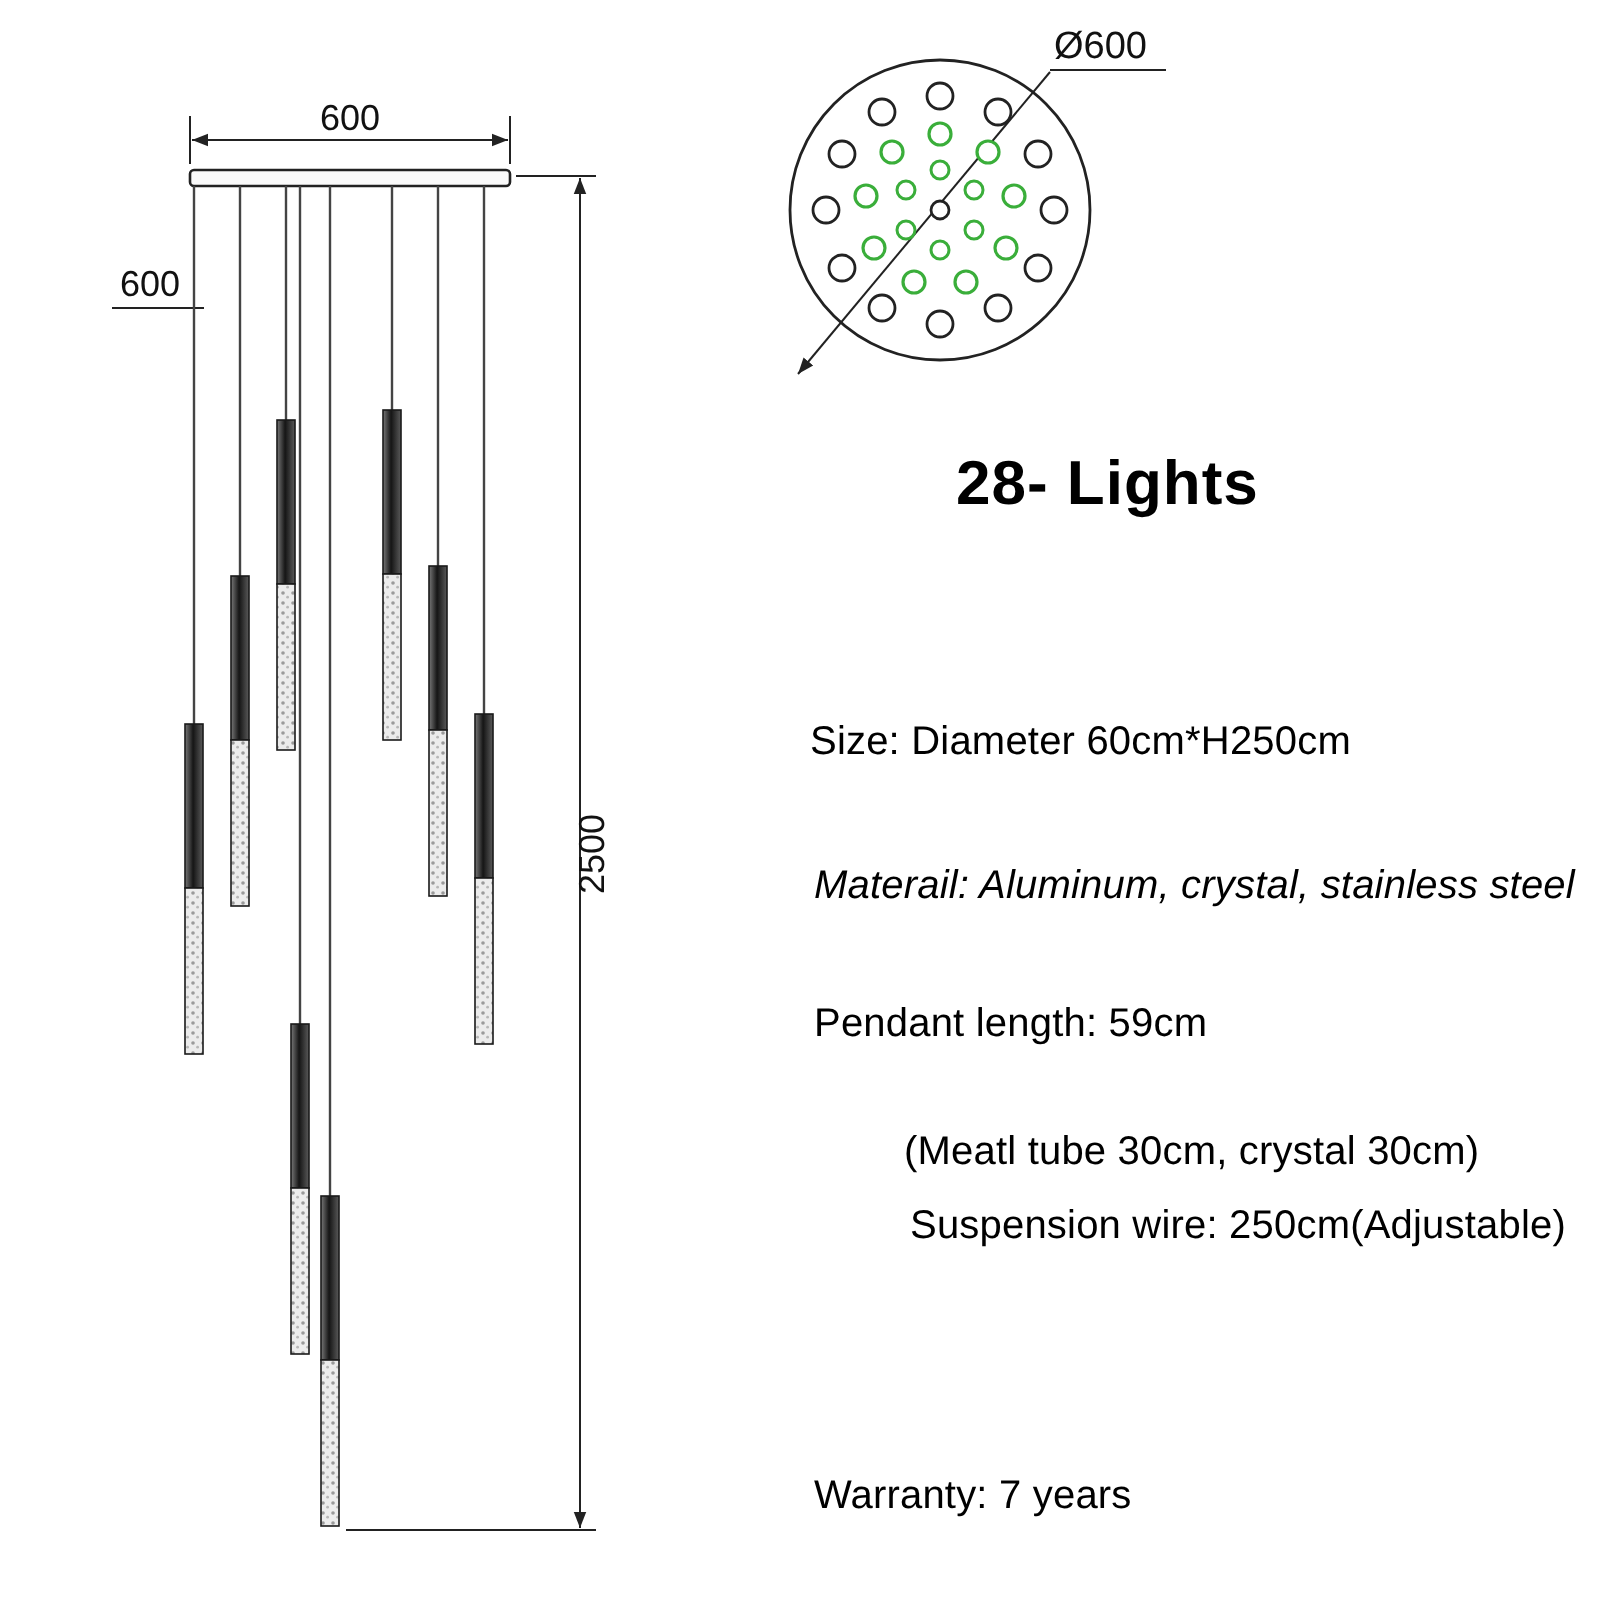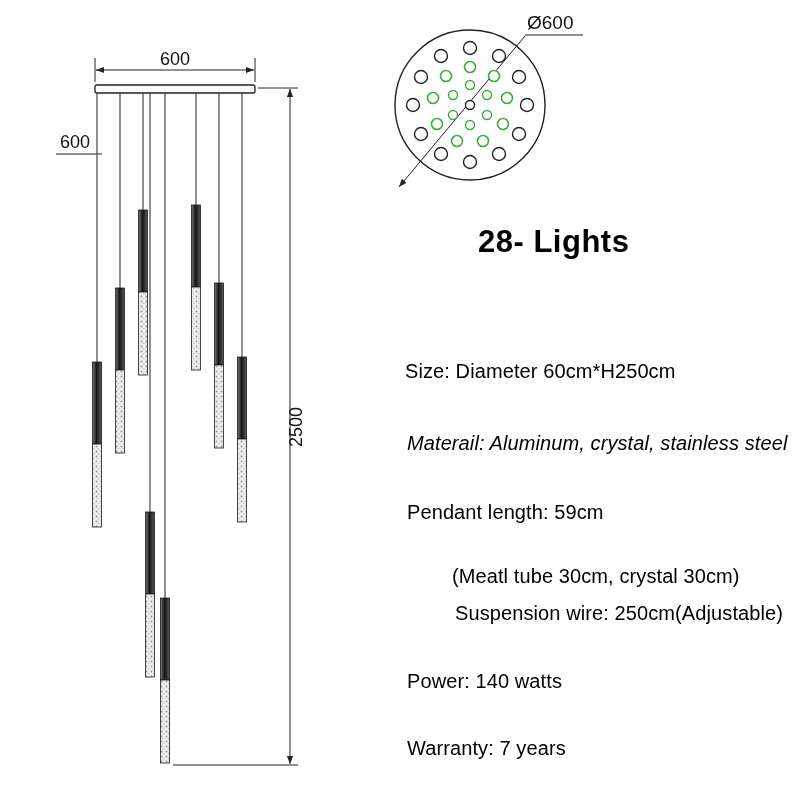--- a/index.html
+++ b/index.html
@@ -162,17 +162,16 @@
   <div class="abs spec" style="left:405px;top:360px;">Size: Diameter 60cm*H250cm</div>
 
   <div class="abs spec" style="left:407px;top:432px;font-style:italic;">Materail: Aluminum, crystal, stainless steel</div>
 
   <div class="abs spec" style="left:407px;top:501px;text-align:center;">Pendant length: 59cm</div>
 
   <div class="abs spec" style="left:452px;top:565px;">(Meatl tube 30cm, crystal 30cm)</div>
 
   <div class="abs spec" style="left:407px;top:602px;margin-left:48px;">Suspension wire: 250cm(Adjustable)</div>
 
-  <div class="abs spec" style="left:407px;top:670px;">Power: 140 watts</div>
 
   <div class="abs spec" style="left:407px;top:737px;">Warranty: 7 years</div>
 
 </div>
 
 </body></html>

